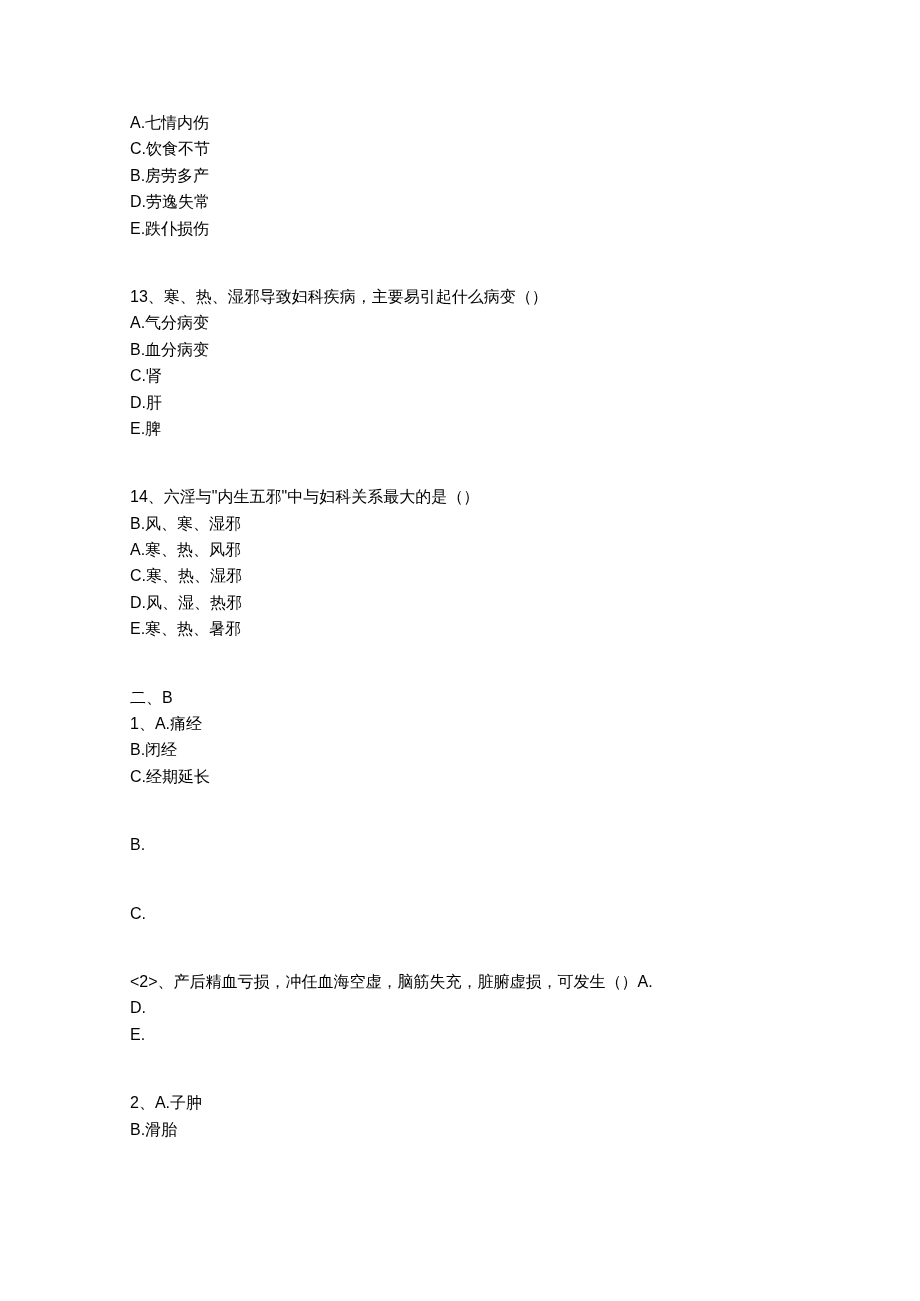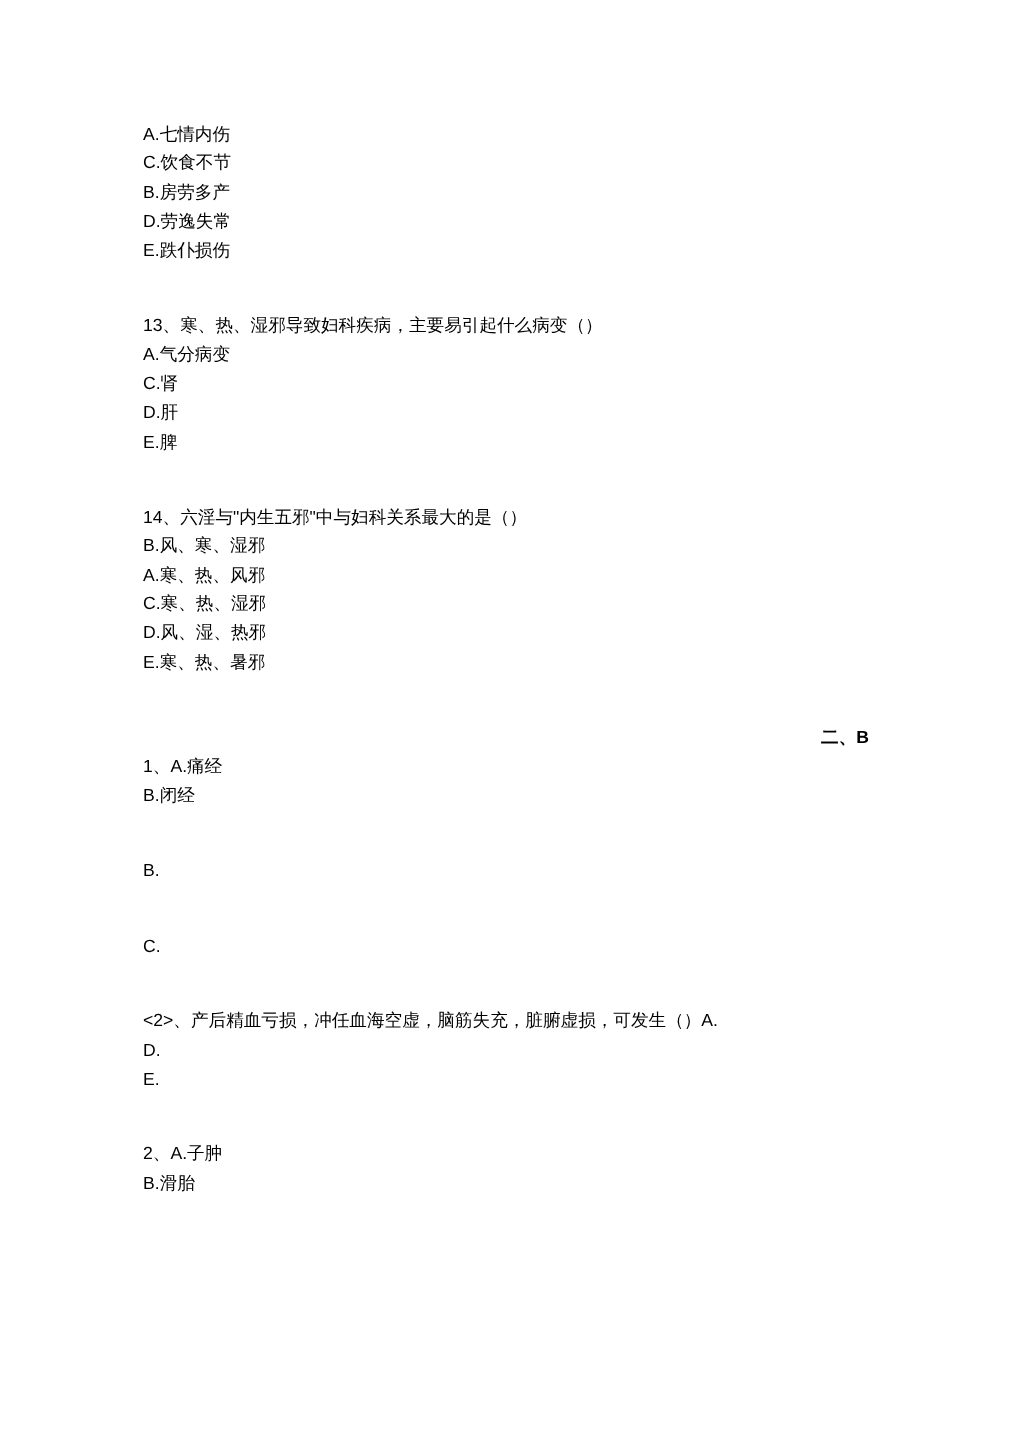--- a/index.html
+++ b/index.html
@@ -15,22 +15,21 @@
     padding: 110px 130px 80px 130px;
     line-height: 1.65;
   }
   .block {
     margin-bottom: 42px;
   }
   .line {
     display: block;
   }
   .section-header {
-    font-weight: bold;
-    text-align: right;
+    font-weight: normal;
   }
   .b-line {
     display: flex;
   }
   .b-label {
     width: 60px;
     flex-shrink: 0;
   }
   .b-text {
   }
@@ -44,38 +43,40 @@
     <span class="line">A.七情内伤</span>
     <span class="line">C.饮食不节</span>
     <span class="line">B.房劳多产</span>
     <span class="line">D.劳逸失常</span>
     <span class="line">E.跌仆损伤</span>
   </div>
 
   <div class="block">
     <span class="line">13、寒、热、湿邪导致妇科疾病，主要易引起什么病变（）</span>
     <span class="line">A.气分病变</span>
+    <span class="line">B.血分病变</span>
     <span class="line">C.肾</span>
     <span class="line">D.肝</span>
     <span class="line">E.脾</span>
   </div>
 
   <div class="block">
     <span class="line">14、六淫与"内生五邪"中与妇科关系最大的是（）</span>
     <span class="line">B.风、寒、湿邪</span>
     <span class="line">A.寒、热、风邪</span>
     <span class="line">C.寒、热、湿邪</span>
     <span class="line">D.风、湿、热邪</span>
     <span class="line">E.寒、热、暑邪</span>
   </div>
 
   <div class="block">
     <span class="line section-header">二、B</span>
     <span class="line">1、A.痛经</span>
     <span class="line">B.闭经</span>
+    <span class="line">C.经期延长</span>
   </div>
 
   <div class="block">
     <div class="b-line">
       <span class="b-label">B.</span>
     </div>
   </div>
 
   <div class="block">
     <span class="line">C.</span>

